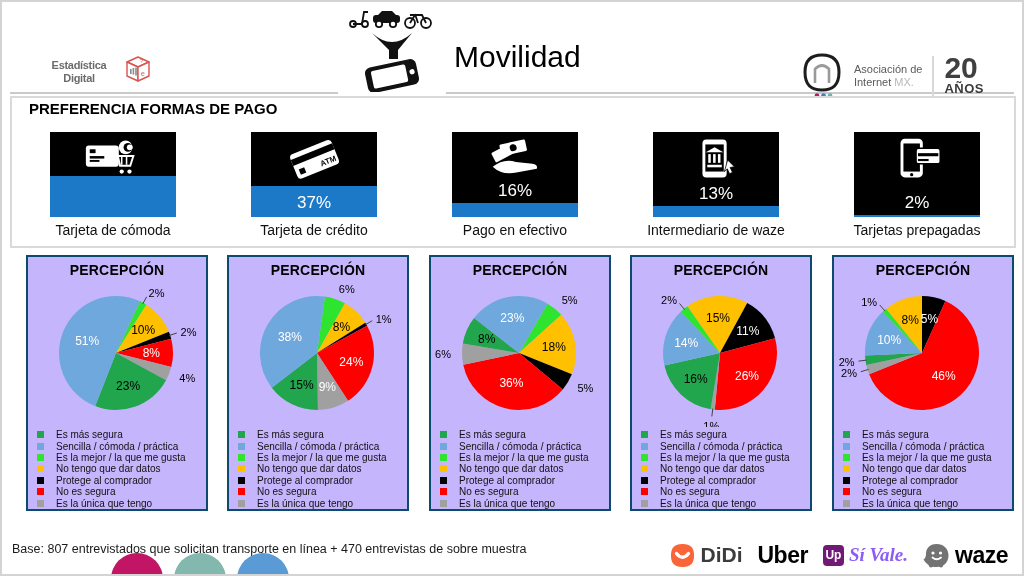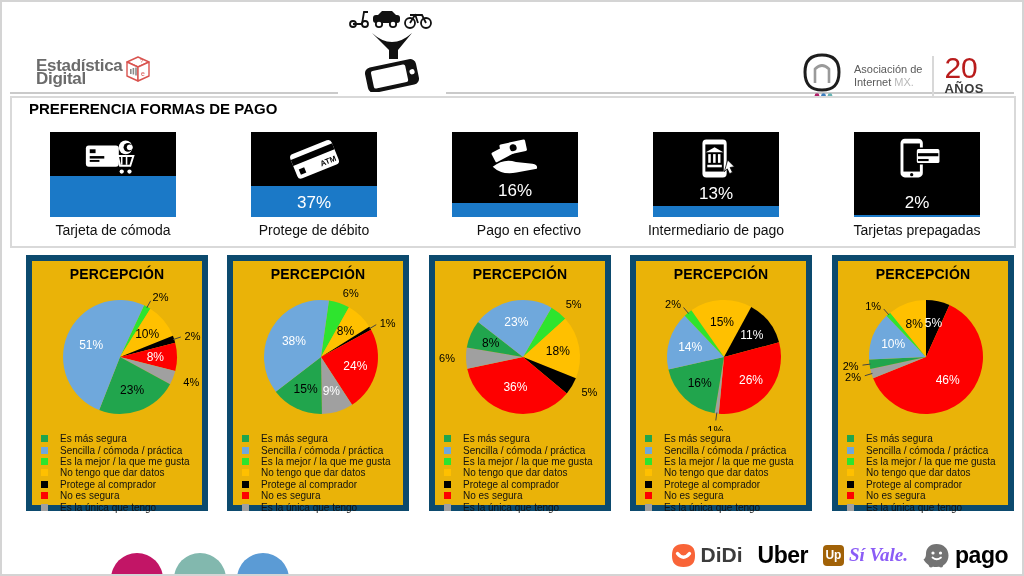--- a/index.html
+++ b/index.html
@@ -1,56 +1,56 @@
 <!DOCTYPE html>
 <html><head>
 <meta charset="utf-8">
 <style>
   html,body{margin:0;padding:0;background:#eee;}
   #slide{position:relative;width:1024px;height:576px;background:#fff;border:2px solid #D4D4D4;
          box-sizing:border-box;overflow:hidden;font-family:"Liberation Sans",sans-serif;color:#111;}
   .abs{position:absolute;}
   
-  #brand-left{left:34px;top:57px;width:86px;text-align:left;font-weight:bold;font-size:17px;
+  #brand-left{left:34px;top:57px;width:86px;text-align:center;font-weight:bold;font-size:11px;
               line-height:13px;color:#6B6B6B;letter-spacing:-0.3px;}
   #brand-cube{left:123px;top:53px;}
   #header-rule{left:8px;right:8px;top:90px;height:2px;background:#CACACA;}
   #center-icon-wrap{left:336px;top:4px;width:108px;height:88px;background:#fff;display:flex;
                     align-items:center;justify-content:center;}
   #page-title{left:452px;top:38px;font-size:30px;color:#000;}
   #brand-right{right:38px;top:50px;display:flex;align-items:center;gap:10px;}
   .org-text{font-size:11px;line-height:13px;color:#5A5A5A;}
   .org-muted{color:#B9B9B9;}
   .vdiv{width:2px;height:40px;background:#D8D8D8;}
-  .years-num{font-size:30px;line-height:26px;font-weight:normal;color:#b91c1c;}
+  .years-num{font-size:30px;line-height:26px;font-weight:bold;color:#404040;}
   .years-word{font-size:13px;font-weight:bold;color:#3A3A3A;letter-spacing:0.5px;}
   
   #payment-box{left:8px;top:94px;width:1006px;height:152px;border:2px solid #D9D9D9;background:#fff;box-sizing:border-box;}
   #payment-title{left:8px;top:2px;font-size:15px;font-weight:bold;color:#000;margin-left:9px;}
   .pay-card{position:absolute;width:126px;height:85px;background:#000;}
   .pay-bar{position:absolute;left:0;right:0;bottom:0;}
   .pay-pct{position:absolute;left:0;right:0;text-align:center;color:#fff;font-size:17px;}
   .pay-icon{position:absolute;left:0;right:0;top:4px;display:flex;justify-content:center;}
   .pay-label{position:absolute;width:170px;text-align:center;font-size:14px;color:#111;}
   
-  .pie-box{position:absolute;top:253px;width:182px;height:256px;border:6px solid #0c4a6e;background:#eab308;box-sizing:border-box;}
+  .pie-box{position:absolute;top:253px;width:182px;height:256px;border:2px solid #0c4a6e;background:#c4b5fd;box-sizing:border-box;}
   .pie-title{position:absolute;left:0;right:0;top:5px;text-align:center;font-size:14px;font-weight:bold;letter-spacing:0.2px;color:#000;}
   .pie-svg{position:absolute;left:0;top:18px;}
   .legend{position:absolute;left:9px;top:172px;}
   .legend-row{display:flex;align-items:center;height:11.4px;}
   .legend-swatch{width:7px;height:7px;margin-right:4px;flex:0 0 auto;}
   .legend-label{font-size:10px;color:#111;white-space:nowrap;margin-left:8px;}
   
   #base-note{left:10px;top:540px;font-size:12.5px;color:#1A1A1A;}
   #footer-logos{right:14px;top:536px;height:34px;display:flex;align-items:center;gap:15px;}
   .logo-txt{font-weight:bold;color:#000;}
   #didi-wrap,#sivale-wrap,#waze-wrap{display:flex;align-items:center;gap:5px;}
   #didi-label{font-size:21px;font-weight:600;color:#3C3C3C;}
   #uber-label{font-size:23px;letter-spacing:-0.5px;}
-  #up-badge{width:21px;height:21px;background:#a16207;border-radius:4px;color:#fff;font-size:12px;
+  #up-badge{width:21px;height:21px;background:#701a75;border-radius:4px;color:#fff;font-size:12px;
             font-weight:bold;display:flex;align-items:center;justify-content:center;}
   #sivale-label{font-family:"Liberation Serif",serif;font-style:italic;font-weight:bold;font-size:19px;color:#8b5cf6;}
   #waze-label{font-size:23px;letter-spacing:-0.5px;}
   .dot-circle{position:absolute;top:551px;width:52px;height:52px;border-radius:50%;}
 </style>
 </head>
 <body>
 
 <div id="slide">
 
@@ -91,20 +91,21 @@
       <circle cx="48" cy="16" r="3.2" fill="#fff" stroke="#111" stroke-width="1.8"></circle>
       <path d="M27 25 q20 18 40 0 l-14 17 v9 h-9 v-9 z" fill="#111"></path>
       <g transform="rotate(-12 47 68)">
         <rect x="21" y="55" width="52" height="26" rx="6" fill="#111"></rect>
         <rect x="27" y="59" width="35" height="18" rx="2" fill="#fff"></rect>
         <circle cx="67.5" cy="68" r="2.6" fill="#fff"></circle>
       </g>
     </svg>
   </div>
 
+  <div class="abs" id="page-title">Movilidad</div>
 
   <div class="abs" id="brand-right">
     <svg width="44" height="47" viewBox="0 0 44 47">
       <path d="M22 3 C10 3 5 9 5 20 C5 32 10 38 22 38 C34 38 39 32 39 20 C39 9 34 3 22 3 Z" fill="none" stroke="#1D1D1D" stroke-width="3"></path>
       <path d="M15 31 V17 q7 -7 14 0 v14" fill="none" stroke="#9A9A9A" stroke-width="2.6"></path>
       <circle cx="17" cy="43.5" r="2.3" fill="#B01E68"></circle>
       <circle cx="23.5" cy="43.5" r="2.3" fill="#3D7EBF"></circle>
       <circle cx="30" cy="43.5" r="2.3" fill="#66B2B2"></circle>
     </svg>
     <div class="org-text">
@@ -150,55 +151,55 @@
                 <rect x="9" y="10" width="46" height="27" rx="4" fill="#fff"></rect>
                 <rect x="9" y="15" width="46" height="6.5" fill="#000"></rect>
                 <text x="36" y="33" font-size="8" font-weight="bold" fill="#000" font-family="Liberation Sans, sans-serif">ATM</text>
                 <rect x="13" y="27" width="6" height="6" fill="#000"></rect>
               </g>
             </svg>
           </div>
           <div class="pay-bar" style="height: 31px; background: rgb(27, 121, 199);"></div>
           <div class="pay-pct" style="bottom: 4.5px;">37%</div>
         </div>
-        <div class="pay-label" style="left: 217px; top: 124px; position: absolute;">Protege de débito</div>
+        <div class="pay-label" style="left: 217px; top: 124px; position: absolute;">Tarjeta de crédito</div>
         <div class="pay-card" style="left: 440px; top: 34px;">
           <div class="pay-icon">
             <svg width="62" height="44" viewBox="0 0 64 44">
               <g transform="rotate(-28 26 14)">
                 <rect x="8" y="8" width="25" height="11" rx="1.5" fill="#fff"></rect>
               </g>
               <g transform="rotate(-12 32 13)">
                 <rect x="17" y="5" width="27" height="12" rx="1.5" fill="#fff"></rect>
                 <circle cx="30.5" cy="11" r="3.6" fill="#000"></circle>
               </g>
               <path d="M9 31 q11 -9 24 -5 l17 2 q6 1 4.5 5 l-21 4 q-15 3 -24.5 -6 z" fill="#fff"></path>
             </svg>
           </div>
           <div class="pay-bar" style="height: 14px; background: rgb(27, 121, 199);"></div>
           <div class="pay-pct" style="bottom: 16px;">16%</div>
         </div>
-        <div class="pay-label" style="left: 432px; top: 124px; position: absolute;">Pago en efectivo</div>
+        <div class="pay-label" style="left: 418px; top: 124px; position: absolute;">Pago en efectivo</div>
         <div class="pay-card" style="left: 641px; top: 34px;">
           <div class="pay-icon">
             <svg width="62" height="44" viewBox="0 0 64 44">
               <rect x="18" y="3" width="25" height="39" rx="4" fill="#fff"></rect>
               <rect x="21" y="8" width="19" height="28" fill="#000"></rect>
               <path d="M30.5 11 l9 5 h-18 z" fill="#fff"></path>
               <rect x="24" y="18" width="2.6" height="9" fill="#fff"></rect>
               <rect x="29" y="18" width="2.6" height="9" fill="#fff"></rect>
               <rect x="34" y="18" width="2.6" height="9" fill="#fff"></rect>
               <rect x="23" y="29" width="15" height="2.6" fill="#fff"></rect>
               <path d="M44 24 l7 7 -4.4 0.8 2.4 5 -3 1.4 -2.4 -5 -3 3 z" fill="#fff" stroke="#000" stroke-width="0.8"></path>
             </svg>
           </div>
           <div class="pay-bar" style="height: 11px; background: rgb(27, 121, 199);"></div>
           <div class="pay-pct" style="bottom: 13px;">13%</div>
         </div>
-        <div class="pay-label" style="left: 619px; top: 124px; position: absolute;">Intermediario de pago</div>
+        <div class="pay-label" style="left: 619px; top: 124px; position: absolute;">Intermediario de waze</div>
         <div class="pay-card" style="left: 842px; top: 34px;">
           <div class="pay-icon">
             <svg width="62" height="44" viewBox="0 0 64 44">
               <rect x="15" y="2" width="23" height="40" rx="4.5" fill="#fff"></rect>
               <rect x="18" y="7" width="17" height="29" fill="#000"></rect>
               <circle cx="26.5" cy="39.2" r="1.7" fill="#000"></circle>
               <rect x="31" y="12" width="25" height="16" rx="2.5" fill="#fff" stroke="#000" stroke-width="1.6"></rect>
               <rect x="33" y="17" width="21" height="3.2" fill="#000"></rect>
               <rect x="33" y="23" width="11" height="2.2" fill="#000"></rect>
             </svg>
@@ -459,20 +460,21 @@
             <span class="legend-label">No es segura</span>
           </div>
           <div class="legend-row">
             <span class="legend-swatch" style="background: rgb(160, 160, 160);"></span>
             <span class="legend-label">Es la única que tengo</span>
           </div>
         </div>
       </div>
     </div>
 
+  <div class="abs" id="base-note">Base: 807 entrevistados que solicitan transporte en línea + 470 entrevistas de sobre muestra</div>
 
   <div class="abs" id="footer-logos">
     <div id="didi-wrap">
       <svg width="25" height="25" viewBox="0 0 25 25">
         <path d="M12.5 1 C4 1 1 5 1 12.5 C1 20 4 24 12.5 24 C21 24 24 20 24 12.5 C24 5 21 1 12.5 1 Z" fill="#F96438"></path>
         <path d="M6.5 10.5 q6 7.5 12 0" stroke="#fff" stroke-width="3.4" fill="none" stroke-linecap="round"></path>
       </svg>
       <span id="didi-label">DiDi</span>
     </div>
     <span class="logo-txt" id="uber-label">Uber</span>
@@ -482,21 +484,21 @@
     </div>
     <div id="waze-wrap">
       <svg width="27" height="25" viewBox="0 0 27 25">
         <circle cx="8" cy="22.5" r="2.1" fill="#737373"></circle>
           <circle cx="18" cy="22.5" r="2.1" fill="#737373"></circle>
         <path d="M13.5 1 C6.5 1 3 5.5 3 11 c0 3 -1 4.5 -2.5 5.5 c3 5 7 7.5 13 7.5 c7 0 12 -4.5 12 -11.5 C25.5 5.5 20.5 1 13.5 1 Z" fill="#737373"></path>
         <circle cx="10" cy="10" r="1.6" fill="#fff"></circle>
           <circle cx="17.5" cy="10" r="1.6" fill="#fff"></circle>
         <path d="M9.5 14.5 q4.2 3.6 8.5 0" stroke="#fff" stroke-width="1.8" fill="none" stroke-linecap="round"></path>
       </svg>
-      <span class="logo-txt" id="waze-label">pago</span>
+      <span class="logo-txt" id="waze-label">waze</span>
     </div>
   </div>
 
   <div class="dot-circle" id="dot-1" style="left: 109px; background: rgb(194, 21, 102);"></div>
   <div class="dot-circle" id="dot-2" style="left: 172px; background: rgb(130, 184, 174);"></div>
   <div class="dot-circle" id="dot-3" style="left: 235px; background: rgb(91, 155, 213);"></div>
 
 </div>
 
 </body></html>

